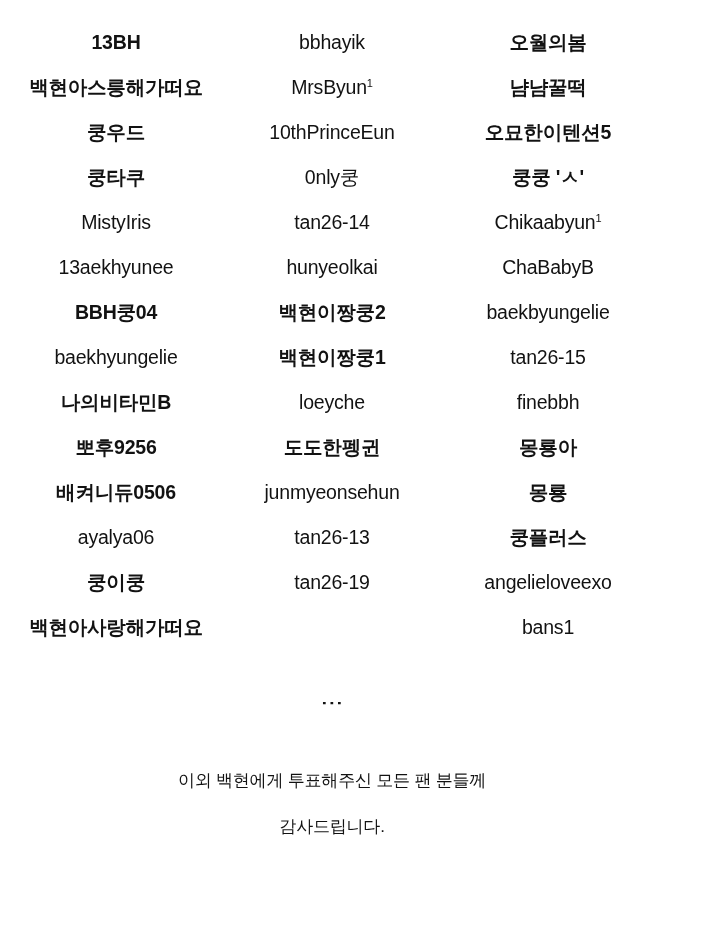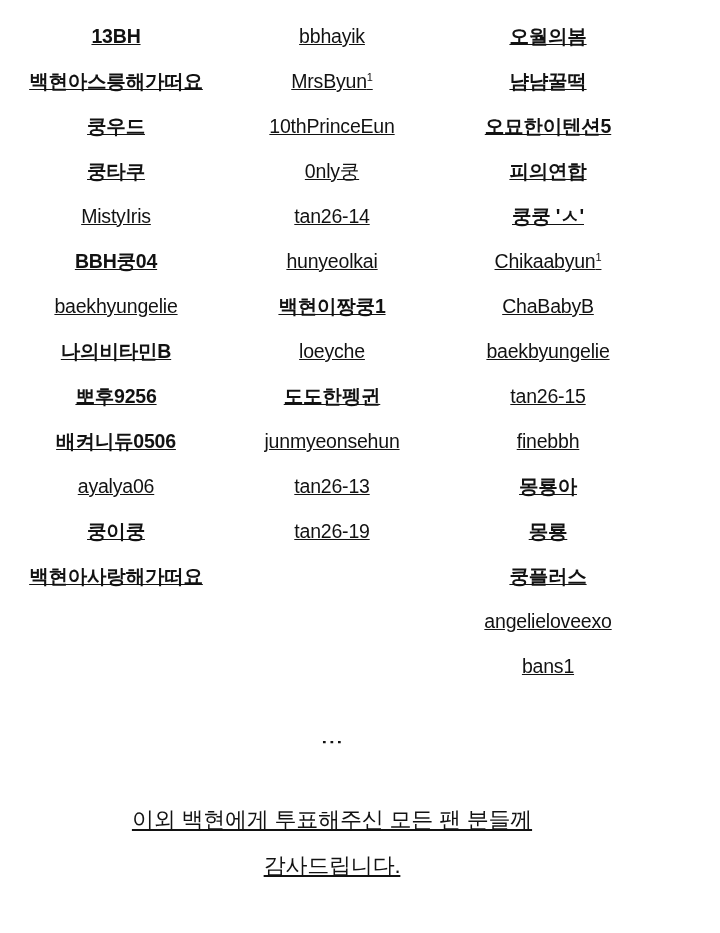--- a/index.html
+++ b/index.html
@@ -12,22 +12,21 @@
     height: 933px;
     background: #ffffff;
     font-family: "Liberation Sans", sans-serif;
     color: #121212;
     overflow: hidden;
   }
   .page {
     width: 664px;
     height: 933px;
     position: relative;
-    padding-top: 14px;
-    text-decoration: underline;
+    padding-top: 20px;
   }
   .columns {
     display: flex;
     flex-direction: row;
     align-items: flex-start;
     justify-content: space-between;
     padding: 0 8px;
   }
   .column {
     flex: 1 1 0;
@@ -62,68 +61,69 @@
   .ellipsis-row .dots {
     display: inline-block;
     transform: rotate(90deg);
     font-size: 22px;
   }
   .closing {
     margin-top: 42px;
     text-align: center;
   }
   .closing div {
-    font-size: 22px;
+    font-size: 17px;
     line-height: 46px;
     letter-spacing: -0.2px;
   }
 </style>
 </head>
 <body>
 
 <div class="page">
 
   <div class="columns">
 
     <div class="column">
       <div class="name bold"><span>13BH</span></div>
       <div class="name bold"><span>백현아스릉해가떠요</span></div>
       <div class="name bold"><span>쿵우드</span></div>
       <div class="name bold"><span>쿵타쿠</span></div>
       <div class="name"><span>MistyIris</span></div>
+      <div class="name"><span>13aekhyunee</span></div>
       <div class="name bold"><span>BBH쿵04</span></div>
       <div class="name"><span>baekhyungelie</span></div>
       <div class="name bold"><span>나의비타민B</span></div>
       <div class="name bold"><span>뽀후9256</span></div>
       <div class="name bold"><span>배켜니듀0506</span></div>
       <div class="name"><span>ayalya06</span></div>
       <div class="name bold"><span>쿵이쿵</span></div>
       <div class="name bold"><span>백현아사랑해가떠요</span></div>
     </div>
 
     <div class="column">
       <div class="name"><span>bbhayik</span></div>
       <div class="name"><span>MrsByun</span><sup>1</sup></div>
       <div class="name"><span>10thPrinceEun</span></div>
       <div class="name"><span>0nly쿵</span></div>
       <div class="name"><span>tan26-14</span></div>
       <div class="name"><span>hunyeolkai</span></div>
+      <div class="name bold"><span>백현이짱쿵2</span></div>
       <div class="name bold"><span>백현이짱쿵1</span></div>
       <div class="name"><span>loeyche</span></div>
       <div class="name bold"><span>도도한펭귄</span></div>
       <div class="name"><span>junmyeonsehun</span></div>
       <div class="name"><span>tan26-13</span></div>
       <div class="name"><span>tan26-19</span></div>
     </div>
 
     <div class="column">
       <div class="name bold"><span>오월의봄</span></div>
       <div class="name bold"><span>냠냠꿀떡</span></div>
       <div class="name bold"><span>오묘한이텐션5</span></div>
-      <div class="name bold"><span>피의연합</span></div>
       <div class="name bold"><span>쿵쿵 'ㅅ'</span></div>
       <div class="name"><span>Chikaabyun</span><sup>1</sup></div>
       <div class="name"><span>ChaBabyB</span></div>
       <div class="name"><span>baekbyungelie</span></div>
       <div class="name"><span>tan26-15</span></div>
       <div class="name"><span>finebbh</span></div>
       <div class="name bold"><span>몽룡아</span></div>
       <div class="name bold"><span>몽룡</span></div>
       <div class="name bold"><span>쿵플러스</span></div>
       <div class="name"><span>angelieloveexo</span></div>

